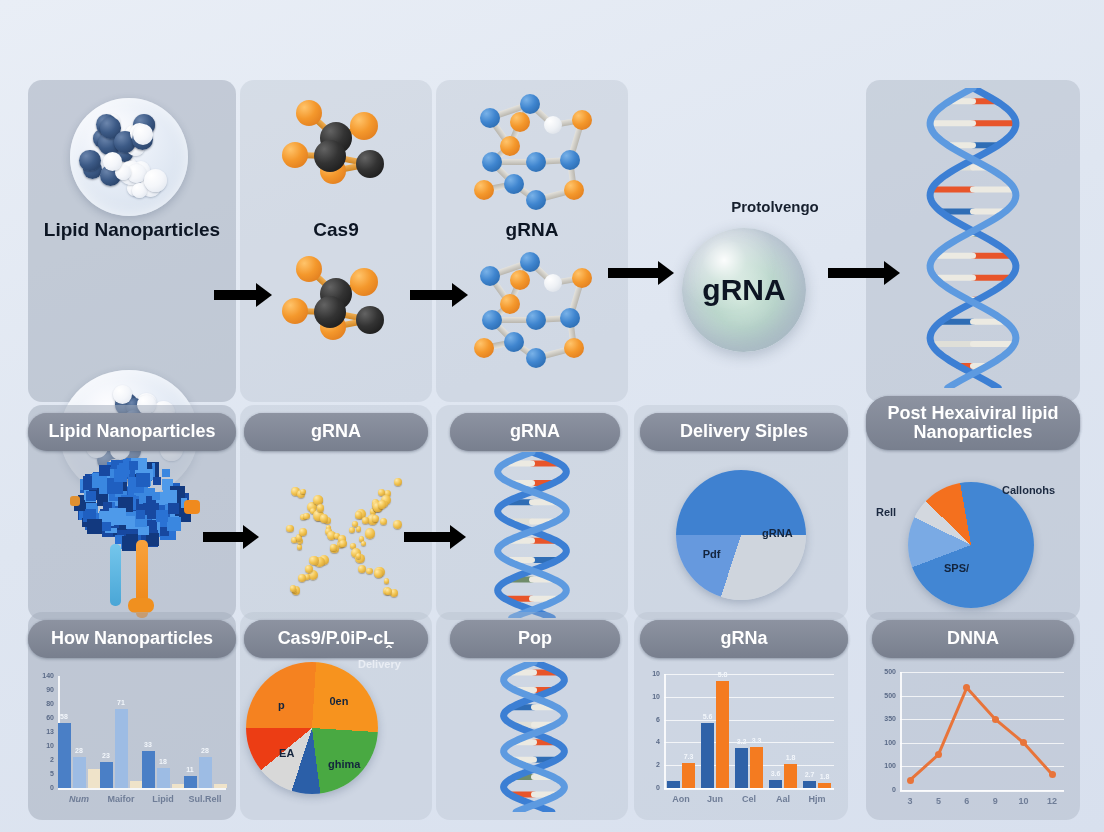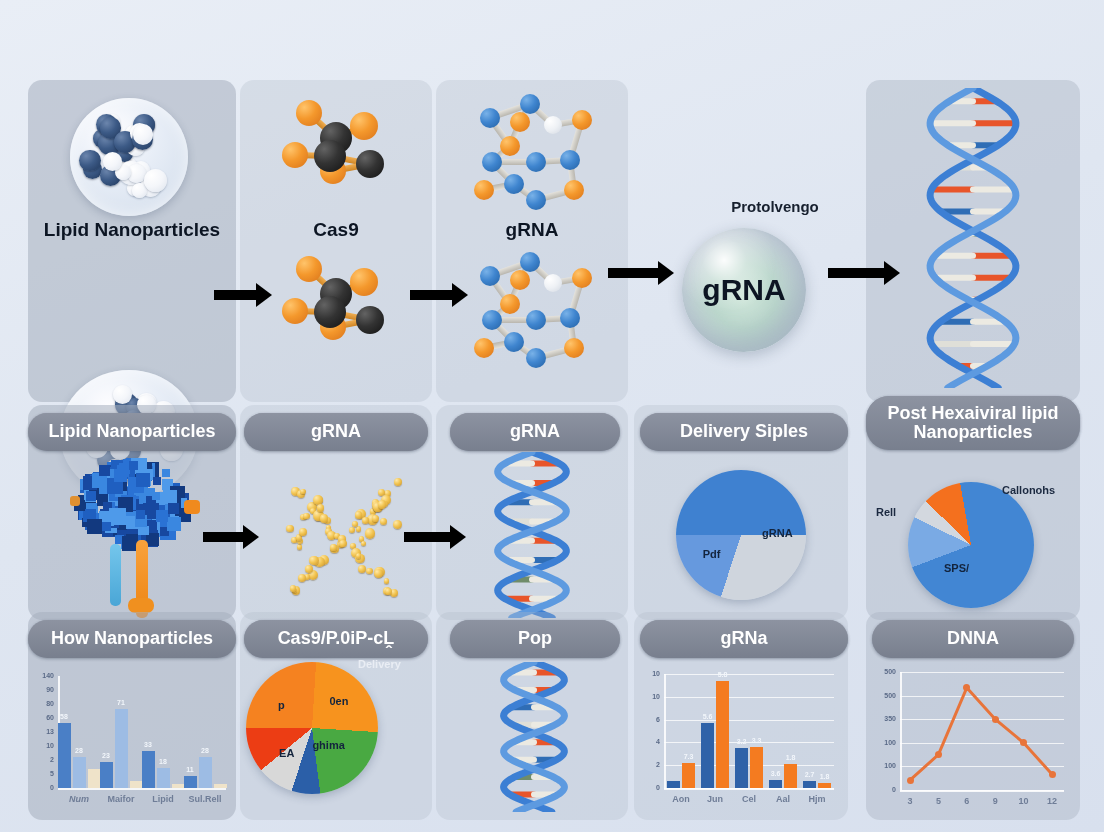--- a/index.html
+++ b/index.html
@@ -803,21 +803,21 @@
       <div class="val-lbl" style="left:72.5px; top:30.5px; width:25px;">71</div>
       <div class="val-lbl" style="left:99.5px; top:73.0px; width:25px;">33</div>
       <div class="val-lbl" style="left:114.5px; top:89.8px; width:25px;">18</div>
       <div class="val-lbl" style="left:141.5px; top:97.7px; width:25px;">11</div>
       <div class="val-lbl" style="left:156.5px; top:78.6px; width:25px;">28</div>
     </div>
 
   <div class="chart" id="pie-bottom-col2" style="left:246px; top:662px; width:182px; height:152px;">
       <div class="pie-wrap" style="left:0;top:0;width:132px;height:132px;background:conic-gradient(from -90deg, #f58220 0.00% 26.00%,#f7931e 26.00% 51.00%,#49a942 51.00% 73.00%,#2b5fa8 73.00% 80.00%,#d8d8d8 80.00% 89.00%,#ec3d14 89.00% 100.00%);"></div>
       <div class="pie-lbl onpie" style="left:68.9px; top:32.7px; width:48px; text-align:center;">0en</div>
-      <div class="pie-lbl onpie" style="left:66.4px; top:77px; width:48px; text-align:left;">ghima</div>
+      <div class="pie-lbl onpie" style="left:66.4px; top:96px; width:48px; text-align:right;">ghima</div>
       <div class="pie-lbl onpie" style="left:16.7px; top:84.9px; width:48px; text-align:center;">EA</div>
       <div class="pie-lbl onpie" style="left:11.4px; top:37.2px; width:48px; text-align:center;">p</div>
       <div class="pie-lbl out" style="left:112px; top:-4px;">Delivery</div>
     </div>
 
   <div class="dna" id="dna-bottom" style="left:488px; top:662px; width:92px; height:150px;"><svg width="92" height="150" viewBox="0 0 92 150">
         <line x1="70.16475593785414" y1="10.465116279069766" x2="46" y2="10.465116279069766" stroke="#e8552a" stroke-width="6" stroke-linecap="round"></line>
         <line x1="46" y1="10.465116279069766" x2="21.83524406214587" y2="10.465116279069766" stroke="#eceae2" stroke-width="6" stroke-linecap="round"></line>
         <line x1="65.24946170819476" y1="27.90697674418605" x2="46" y2="27.90697674418605" stroke="#e8552a" stroke-width="6" stroke-linecap="round"></line>
         <line x1="46" y1="27.90697674418605" x2="26.750538291805245" y2="27.90697674418605" stroke="#eceae2" stroke-width="6" stroke-linecap="round"></line>

